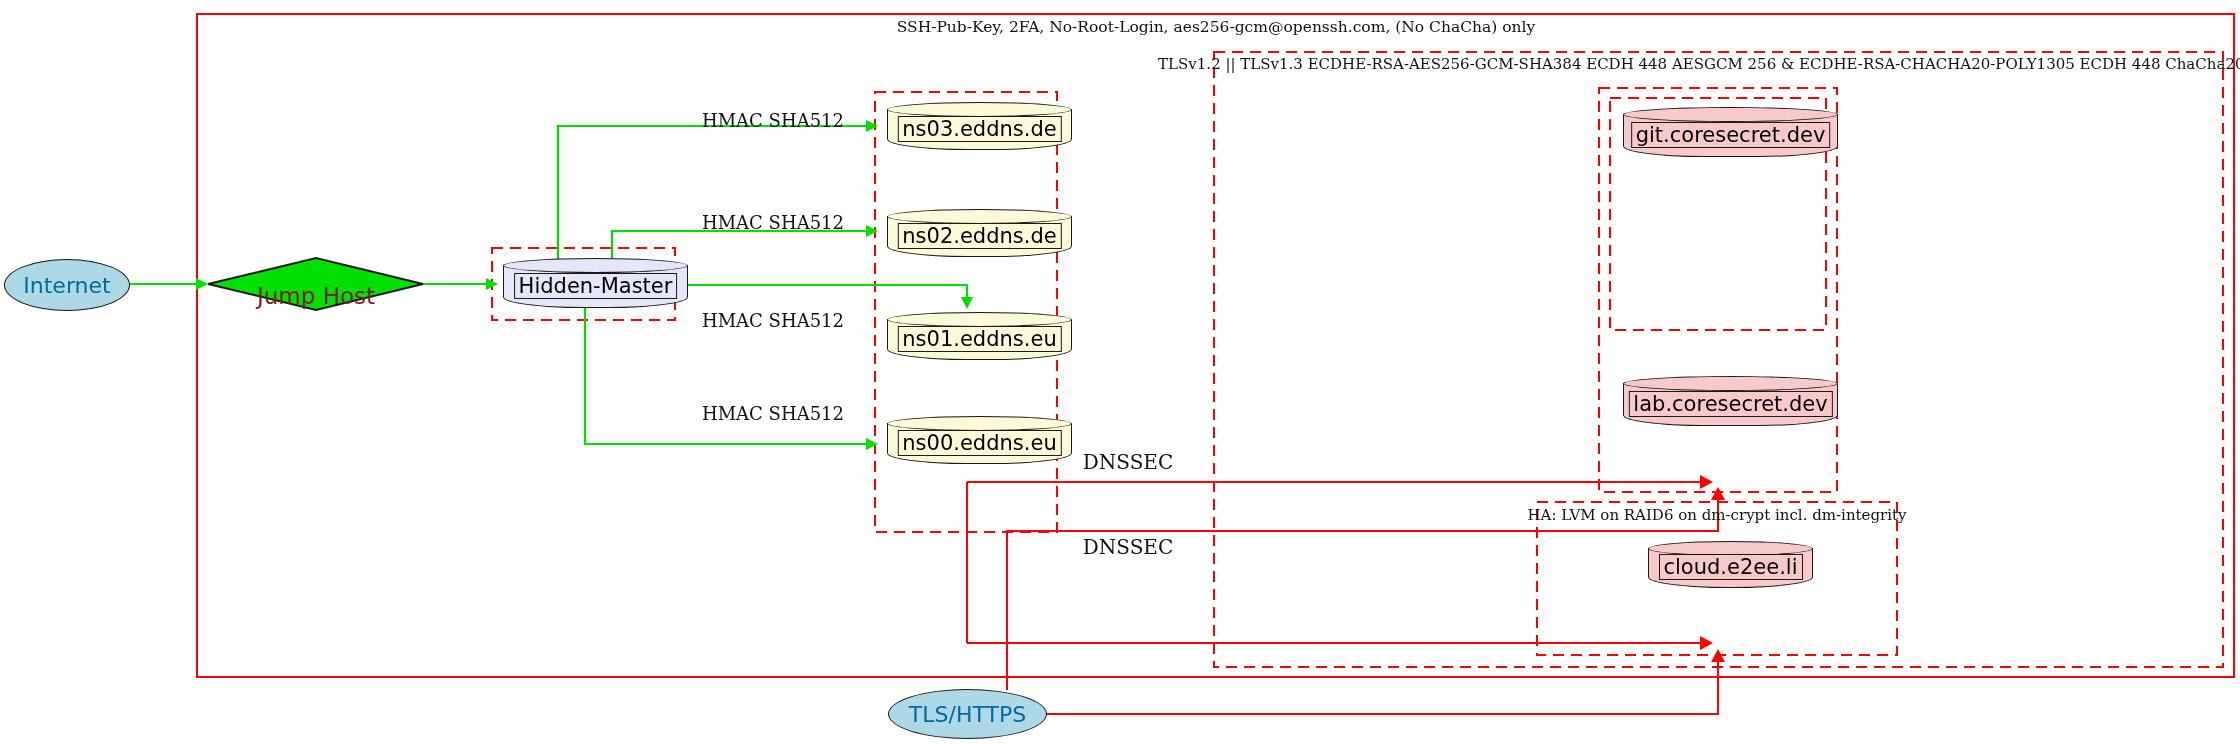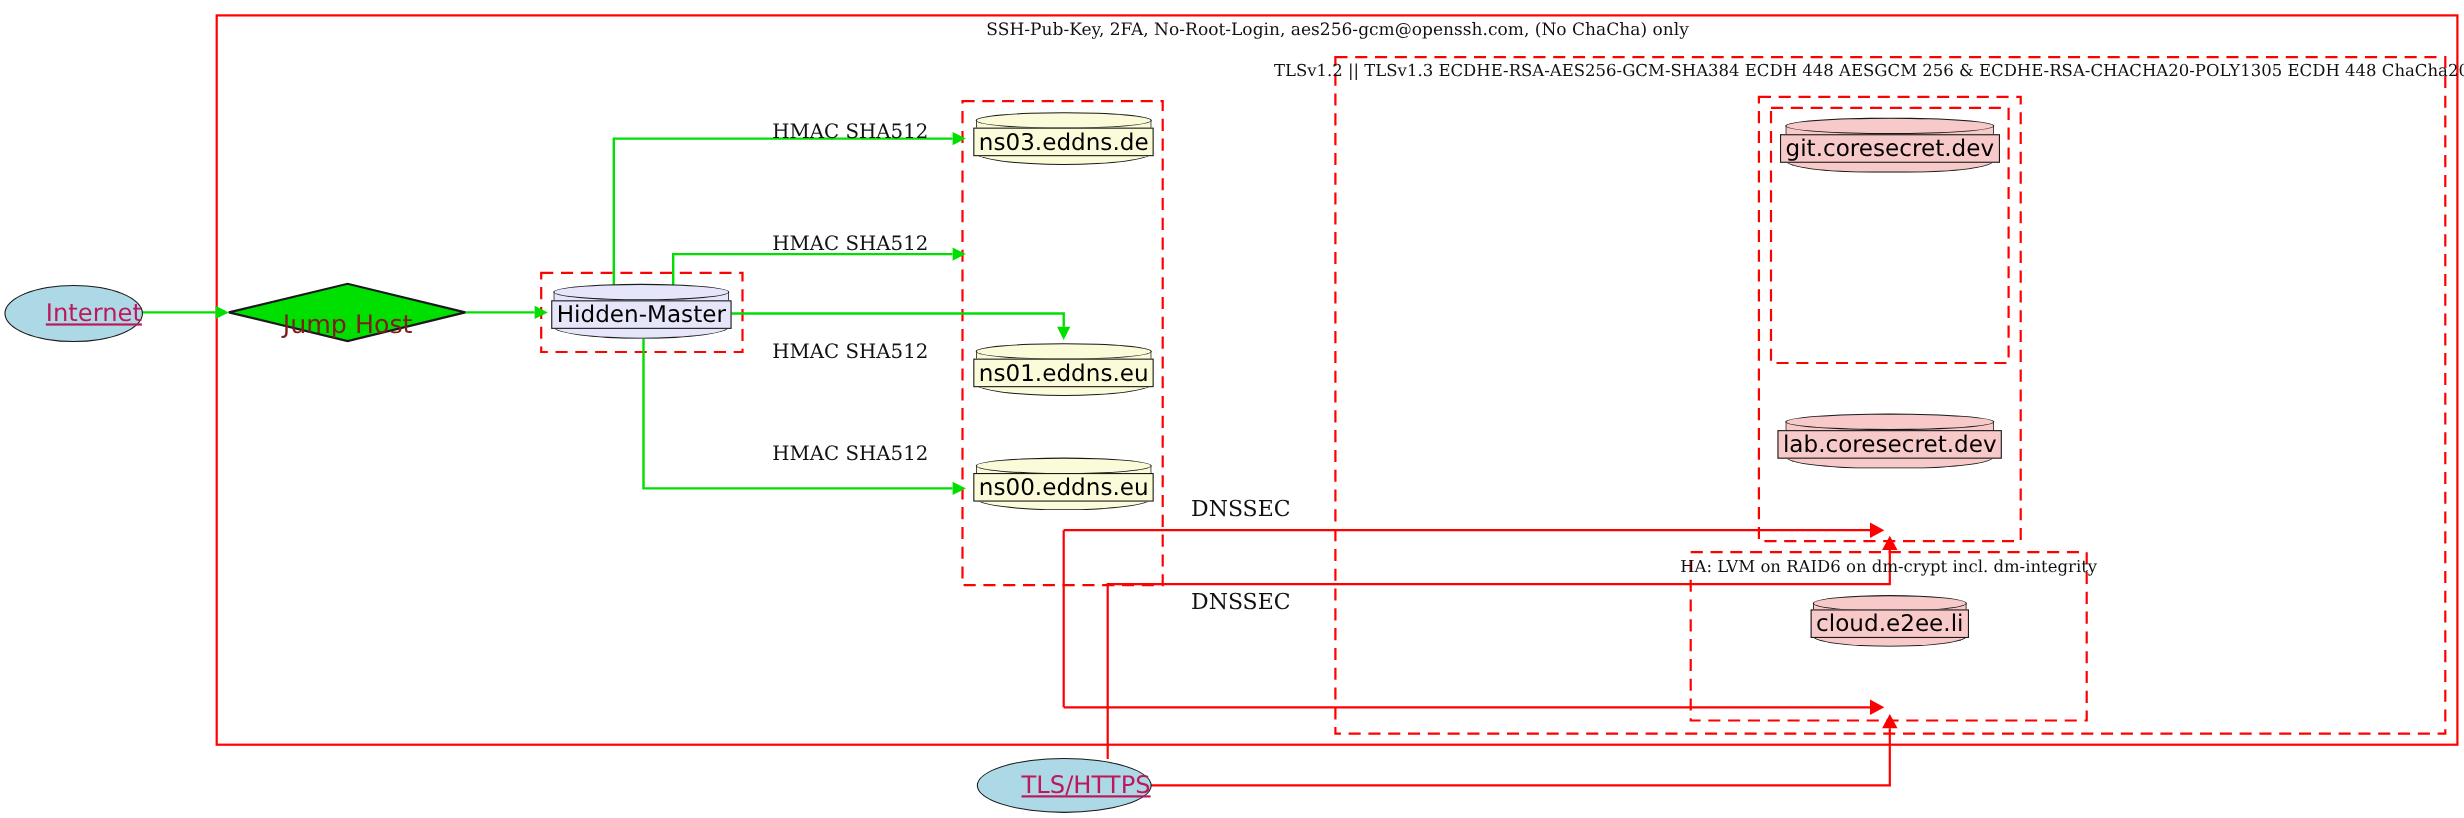--- a/index.html
+++ b/index.html
@@ -11,23 +11,23 @@
   #canvas{position:relative;width:2240px;height:744px;background:#fff;overflow:hidden;}
   #edges-svg{position:absolute;left:0;top:0;}
   .box{fill:none;stroke:var(--cluster_red);stroke-width:2;}
   .box.dashed{stroke-dasharray:11 7;}
   .e-green{fill:none;stroke:var(--edge_green);stroke-width:2.2;}
   .a-green{fill:var(--edge_green);stroke:none;}
   .e-red{fill:none;stroke:var(--cluster_red);stroke-width:2;}
   .a-red{fill:var(--cluster_red);stroke:none;}
   .diamond{fill:var(--node_green);stroke:var(--border_dark);stroke-width:2;}
   .ell{position:absolute;border:1.6px solid var(--border_dark);border-radius:50%;
-       background:var(--lightblue);display:flex;align-items:center;justify-content:flex-end;
-       font:22px "DejaVu Sans",sans-serif;color:#be185d;text-decoration:underline;}
-  .cyl{position:absolute;}
+       background:var(--lightblue);display:flex;align-items:center;justify-content:center;
+       font:22px "DejaVu Sans",sans-serif;color:#0369a1;}
+  .cyl{position:absolute;padding-left:25px;}
   .cyl-body{position:absolute;left:0;right:0;top:7px;bottom:0;background:var(--fill);
        border:1.6px solid var(--border_dark);border-top:none;
        border-radius:0 0 80px 80px / 0 0 11px 11px;}
   .cyl-top{position:absolute;left:0;right:0;top:0;height:15px;background:var(--fill);
        border:1.6px solid var(--border_dark);border-radius:50%;box-sizing:border-box;}
   .cyl-label{position:absolute;left:50%;top:56%;transform:translate(-50%,-50%);
        border:1px solid var(--border_dark);background:var(--fill);padding:0 4px;
        font:21px "DejaVu Sans",sans-serif;white-space:nowrap;color:#000;}
   .lbl{position:absolute;transform:translate(-50%,-50%);white-space:nowrap;color:#111;
        font-family:"DejaVu Serif","Liberation Serif",serif;}
@@ -88,20 +88,25 @@
     <div class="cyl-body"></div>
     <div class="cyl-top"></div>
     <div class="cyl-label">Hidden-Master</div>
   </div>
 
   <div class="cyl" style="left:887px;top:102px;width:160px;height:48px;--fill:var(--lightyellow);">
     <div class="cyl-body"></div>
     <div class="cyl-top"></div>
     <div class="cyl-label">ns03.eddns.de</div>
   </div>
+  <div class="cyl" style="left:887px;top:209px;width:160px;height:48px;--fill:var(--lightyellow);">
+    <div class="cyl-body"></div>
+    <div class="cyl-top"></div>
+    <div class="cyl-label">ns02.eddns.de</div>
+  </div>
   <div class="cyl" style="left:887px;top:312px;width:160px;height:48px;--fill:var(--lightyellow);">
     <div class="cyl-body"></div>
     <div class="cyl-top"></div>
     <div class="cyl-label">ns01.eddns.eu</div>
   </div>
   <div class="cyl" style="left:887px;top:416px;width:160px;height:48px;--fill:var(--lightyellow);">
     <div class="cyl-body"></div>
     <div class="cyl-top"></div>
     <div class="cyl-label">ns00.eddns.eu</div>
   </div>

